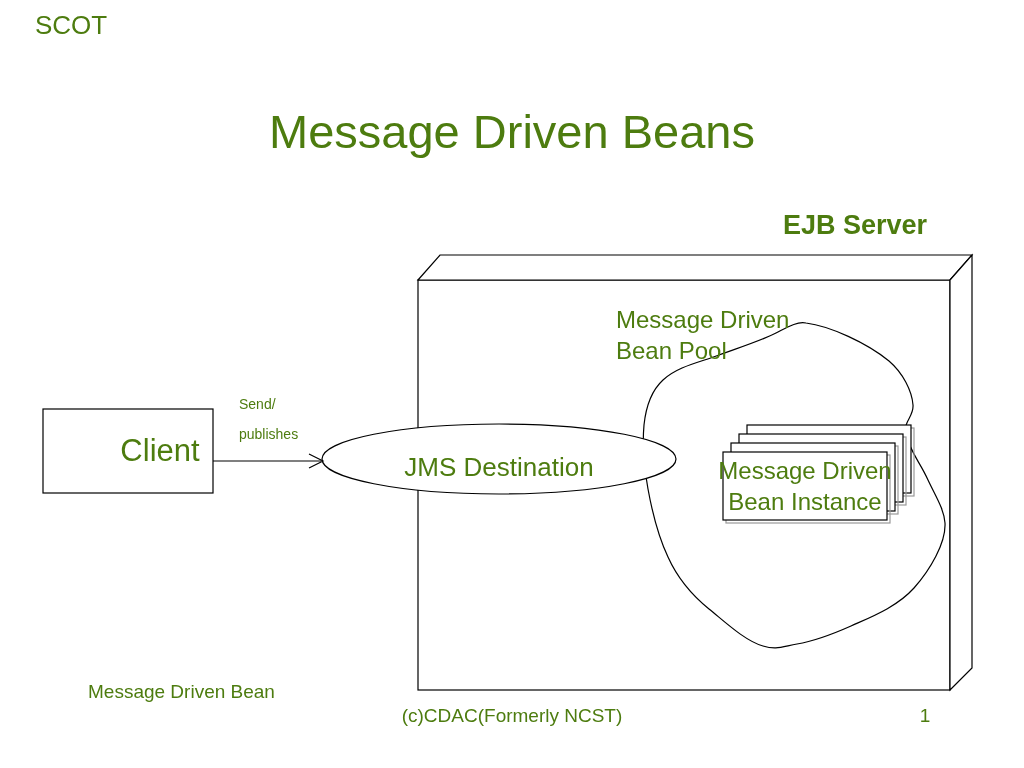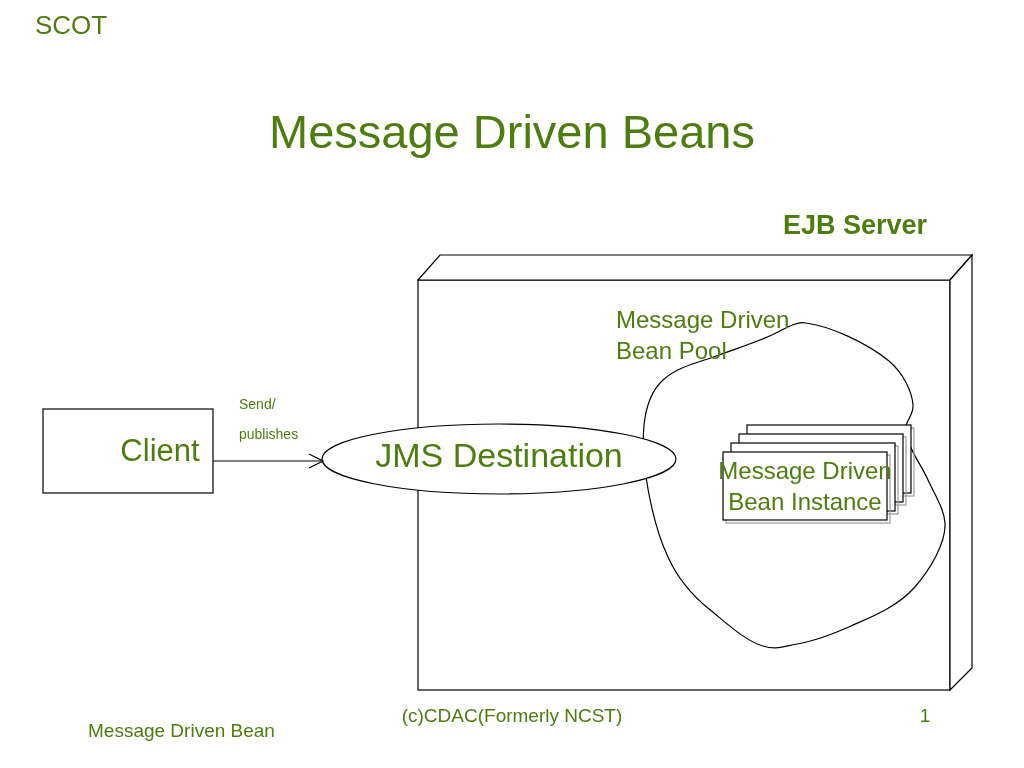--- a/index.html
+++ b/index.html
@@ -43,33 +43,33 @@
     font-size: 31px;
     margin-left: 32px;
   }
   .arrow-label {
     left: 239px; top: 389px;
     font-size: 14px;
     line-height: 30px;
     white-space: pre-line;
   }
   .jms-label {
-    left: 322px; top: 436px; width: 354px;
+    left: 322px; top: 452px; width: 354px;
     text-align: center;
-    font-size: 34px;
+    font-size: 26px;
     white-space: nowrap;
   }
   .instance-label {
     left: 716px; top: 455px; width: 178px;
     text-align: center;
     font-size: 24px;
     line-height: 31px;
     white-space: pre-line;
   }
-  .footer-left  { left: 88px;  top: 720px; font-size: 19px; }
+  .footer-left  { left: 88px;  top: 681px; font-size: 19px; }
   .footer-center{ left: 0; top: 705px; width: 1024px; text-align: center; font-size: 19px; }
   .footer-page  { left: 905px; top: 705px; width: 40px; text-align: center; font-size: 19px; }
 </style>
 </head>
 <body>
 
 <div class="slide">
 
   <svg class="diagram" width="1024" height="768" viewBox="0 0 1024 768">
 

